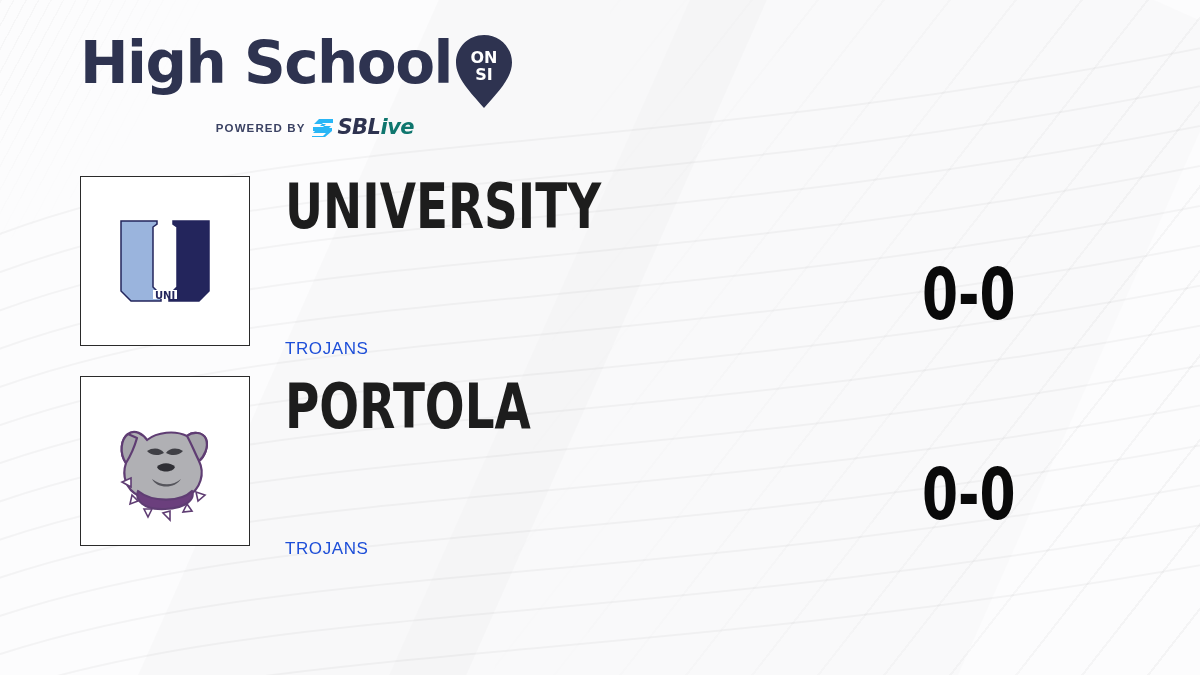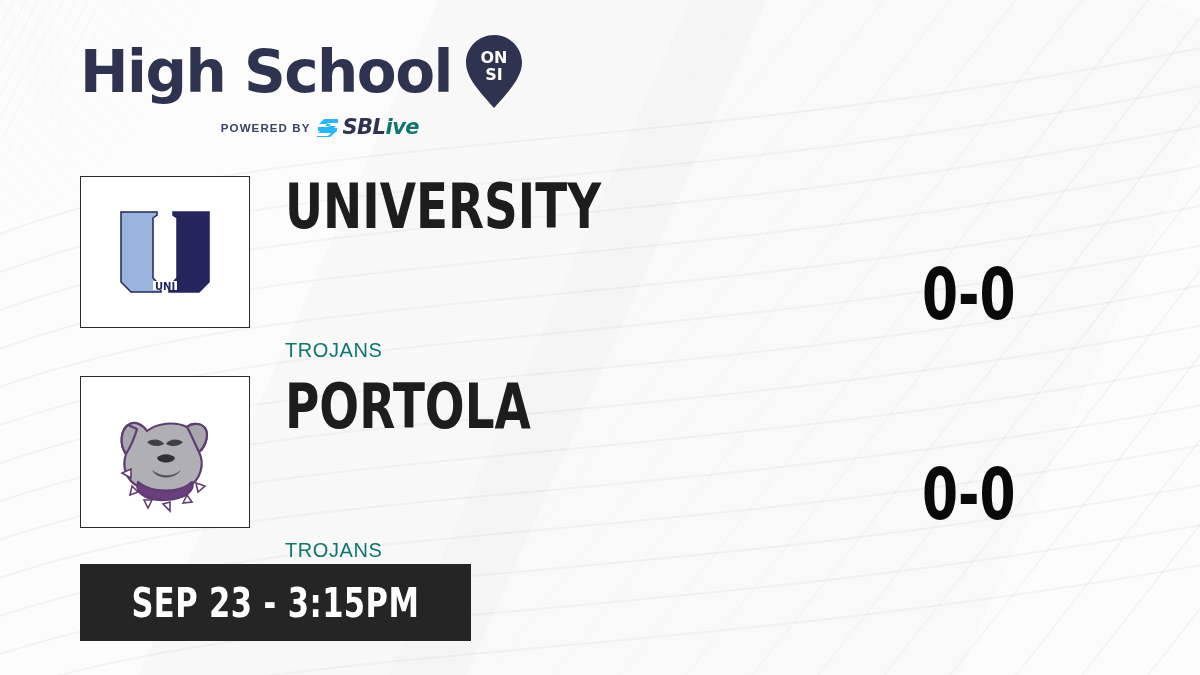--- a/index.html
+++ b/index.html
@@ -37,21 +37,21 @@
   .band2 {
     position:absolute; top:-10%; left:62%;
     width:520px; height:150%;
     background:rgba(0,0,0,0.012);
     transform:rotate(24deg); transform-origin:top center;
   }
   #bg svg { position:absolute; inset:0; width:100%; height:100%; }
 
   
   #header { position:absolute; left:80px; top:34px; }
-  .brand-row { display:flex; align-items:center; gap:10px; }
+  .brand-row { display:flex; }
   .brand-title {
     font-size:58px; font-weight:800; letter-spacing:-1.5px;
     color:#2e3350; line-height:1; white-space:nowrap;
     font-family:"DejaVu Sans", sans-serif;
   }
   .pin { width:60px; height:76px; flex:0 0 auto; margin-left:2px; }
   .powered {
     display:flex; align-items:center; gap:7px;
     justify-content:center; margin-top:7px; padding-left:36px;
   }
@@ -59,40 +59,40 @@
     font-size:11.5px; font-weight:700; letter-spacing:1.1px; color:#3b4263;
   }
   .sbl { display:flex; align-items:center; gap:3px; }
   .sbl-mark { width:22px; height:19px; }
   .sbl-word { font-size:21px; font-weight:800; font-style:italic; color:#2e3350; letter-spacing:-0.5px; line-height:1;
     font-family:"DejaVu Sans", sans-serif; }
   .sbl-word .lo { color:#0f766e; }
 
   
   .logo-box {
-    position:absolute; width:170px; height:152px;
+    position:absolute; width:170px; height:170px;
     background:#ffffff; border:1.5px solid #2a2a2a;
     display:flex; align-items:center; justify-content:center;
   }
   #logo-1 { left:80px; top:176px; }
   #logo-2 { left:80px; top:376px; }
 
   .team-name {
     position:absolute;
     font-family:"DejaVu Sans Condensed","DejaVu Sans", sans-serif;
     font-weight:800; font-size:62px; line-height:1;
     color:#1d1d1d; letter-spacing:0px;
     transform:scaleX(0.84); transform-origin:left center;
     white-space:nowrap;
   }
   #name-1 { left:285px; top:176px; }
   #name-2 { left:285px; top:376px; }
 
   .mascot {
-    position:absolute; font-size:20px; color:#0f766e;
+    position:absolute; font-size:17px; color:#1d4ed8;
     letter-spacing:0.6px; font-weight:400;
   }
   #mascot-1 { left:285px; top:339px; }
   #mascot-2 { left:285px; top:539px; }
 
   .record {
     position:absolute;
     font-family:"DejaVu Sans Condensed","DejaVu Sans", sans-serif;
     font-weight:800; font-size:72px; line-height:1; color:#0a0a0a;
     transform:scaleX(0.80); transform-origin:left center;
@@ -201,16 +201,13 @@
       <path d="M92 113 l5 7 l-9 1 Z"></path>
       <path d="M101 101 l9 3 l-7 6 Z"></path>
     </g>
   </svg>
 </div>
 <div class="team-name" id="name-2">PORTOLA</div>
 <div class="mascot" id="mascot-2">TROJANS</div>
 <div class="record" id="record-2">0-0</div>
 
 <div id="bottom">
-  <div class="bar-date">
-    <span class="bar-txt">SEP 23 - 3:15PM</span>
-  </div>
 </div>
 
 </body></html>

